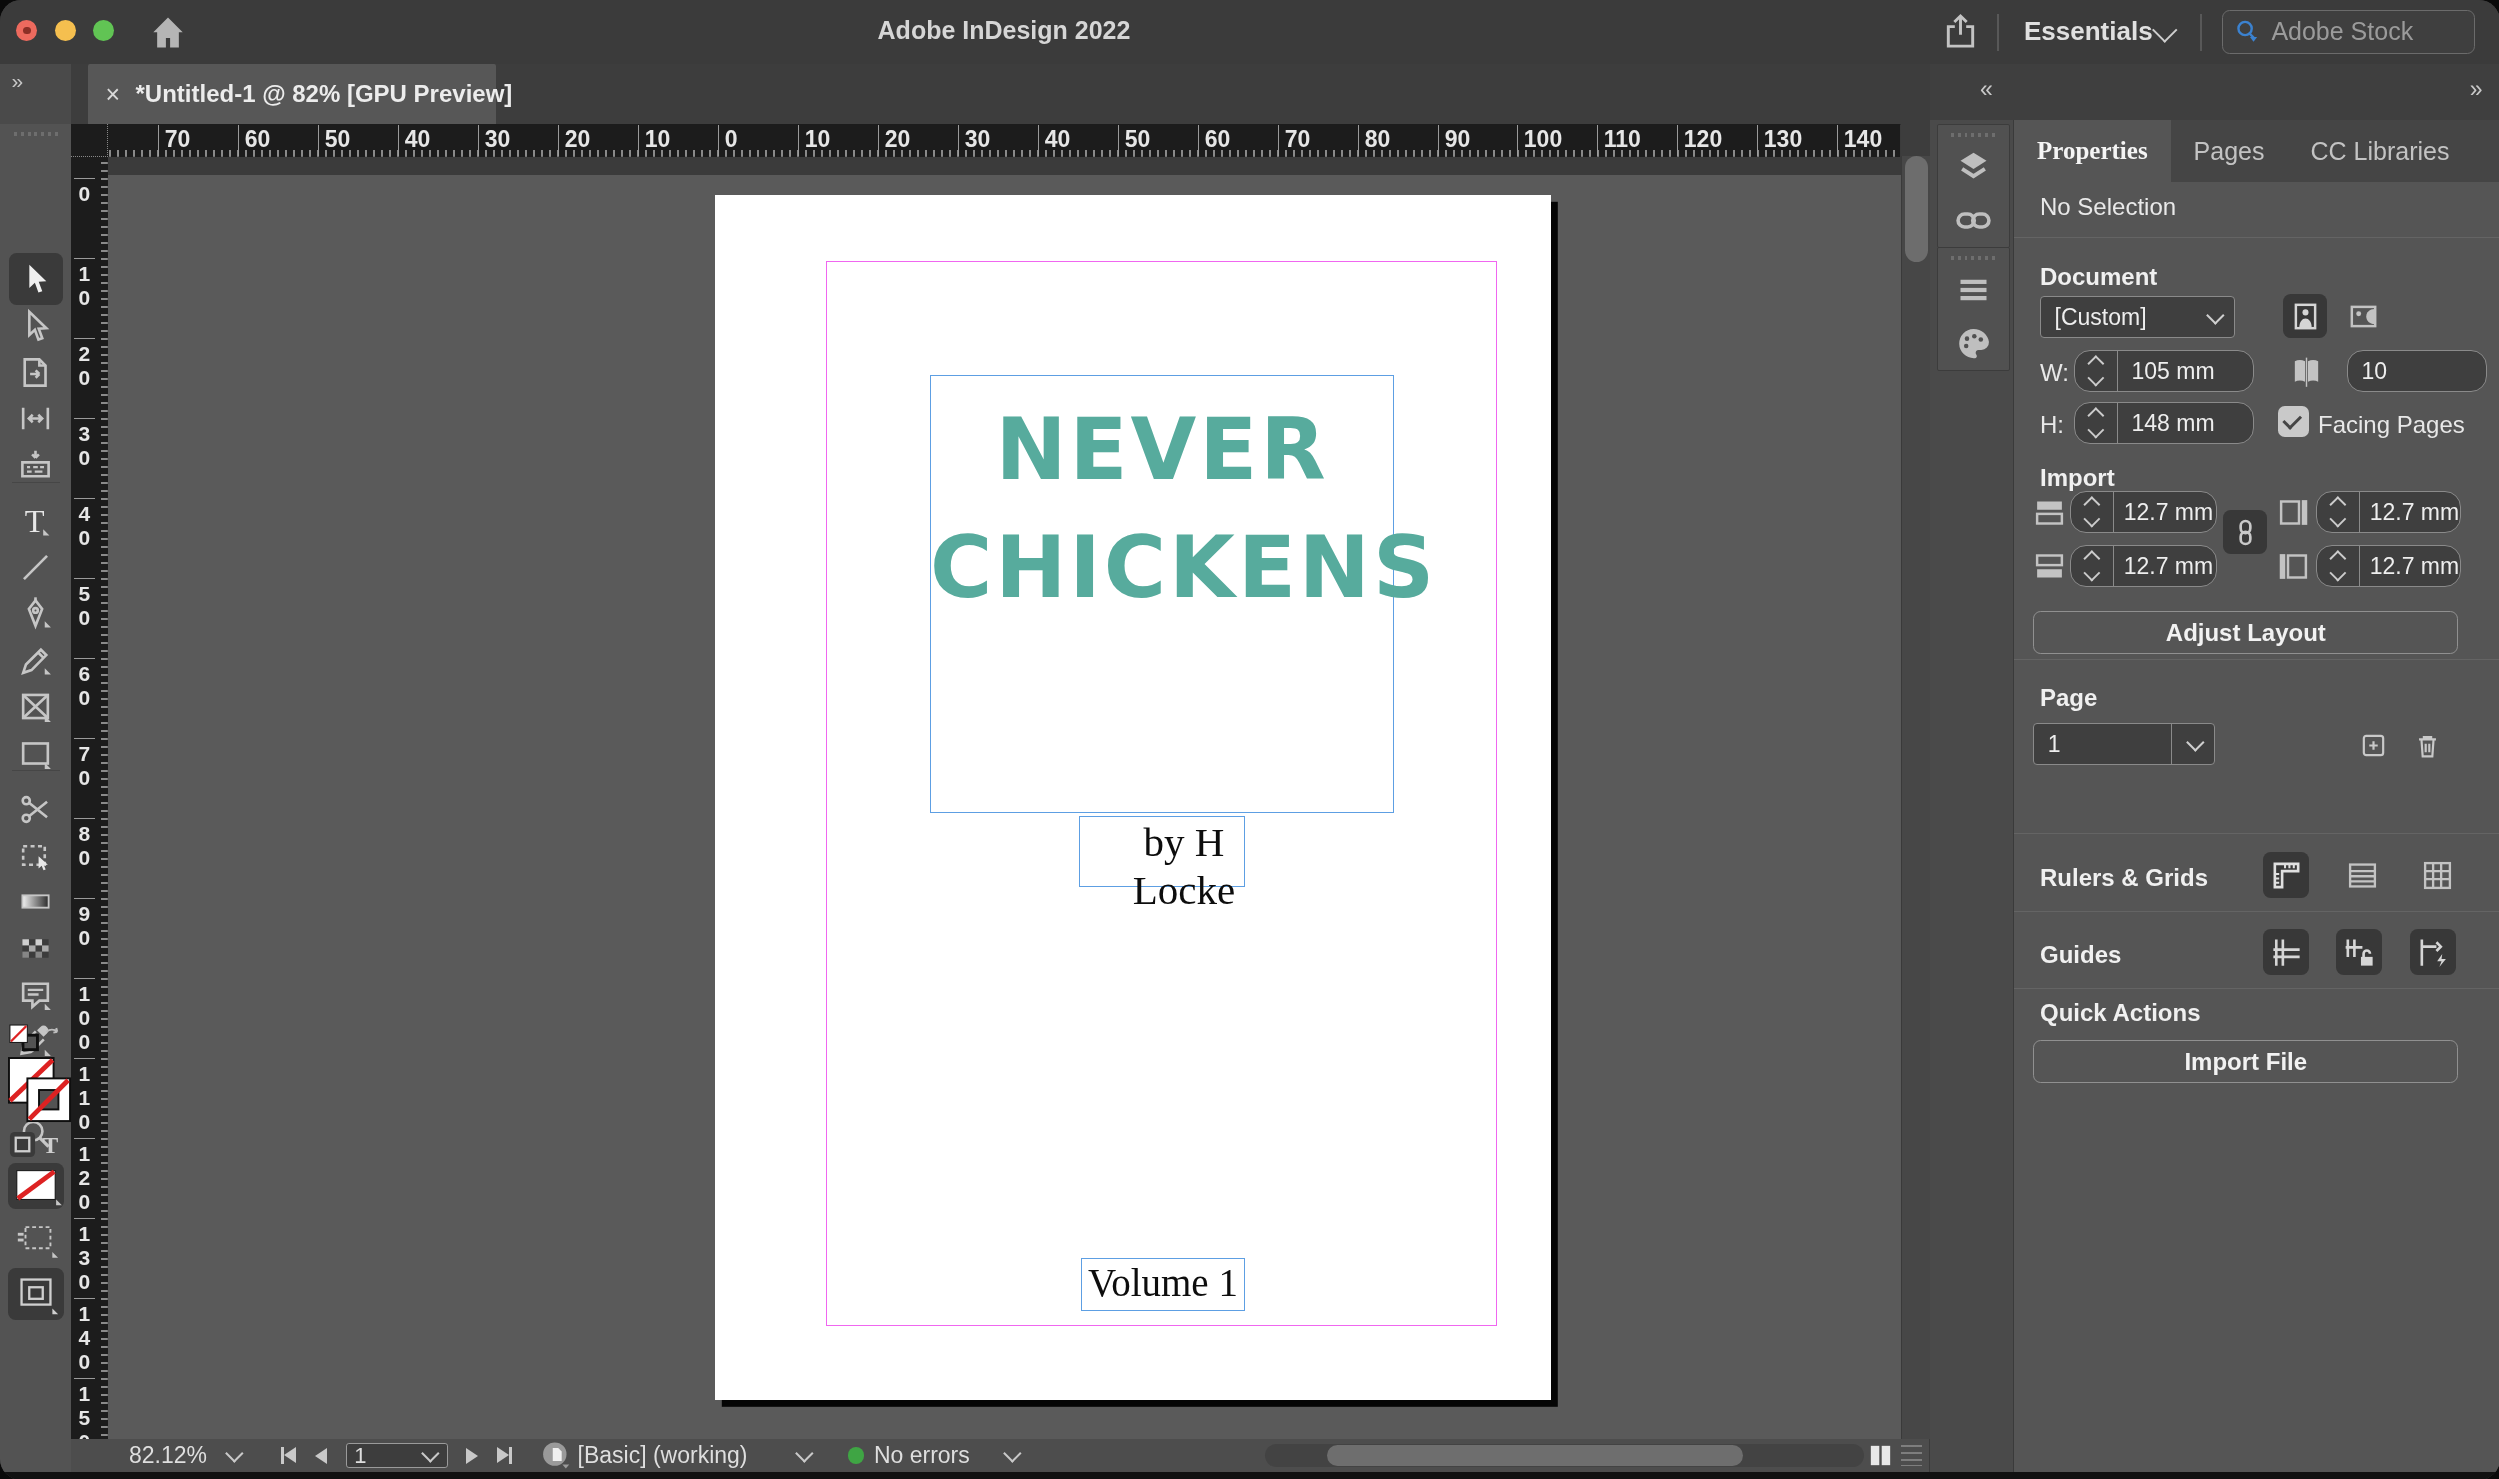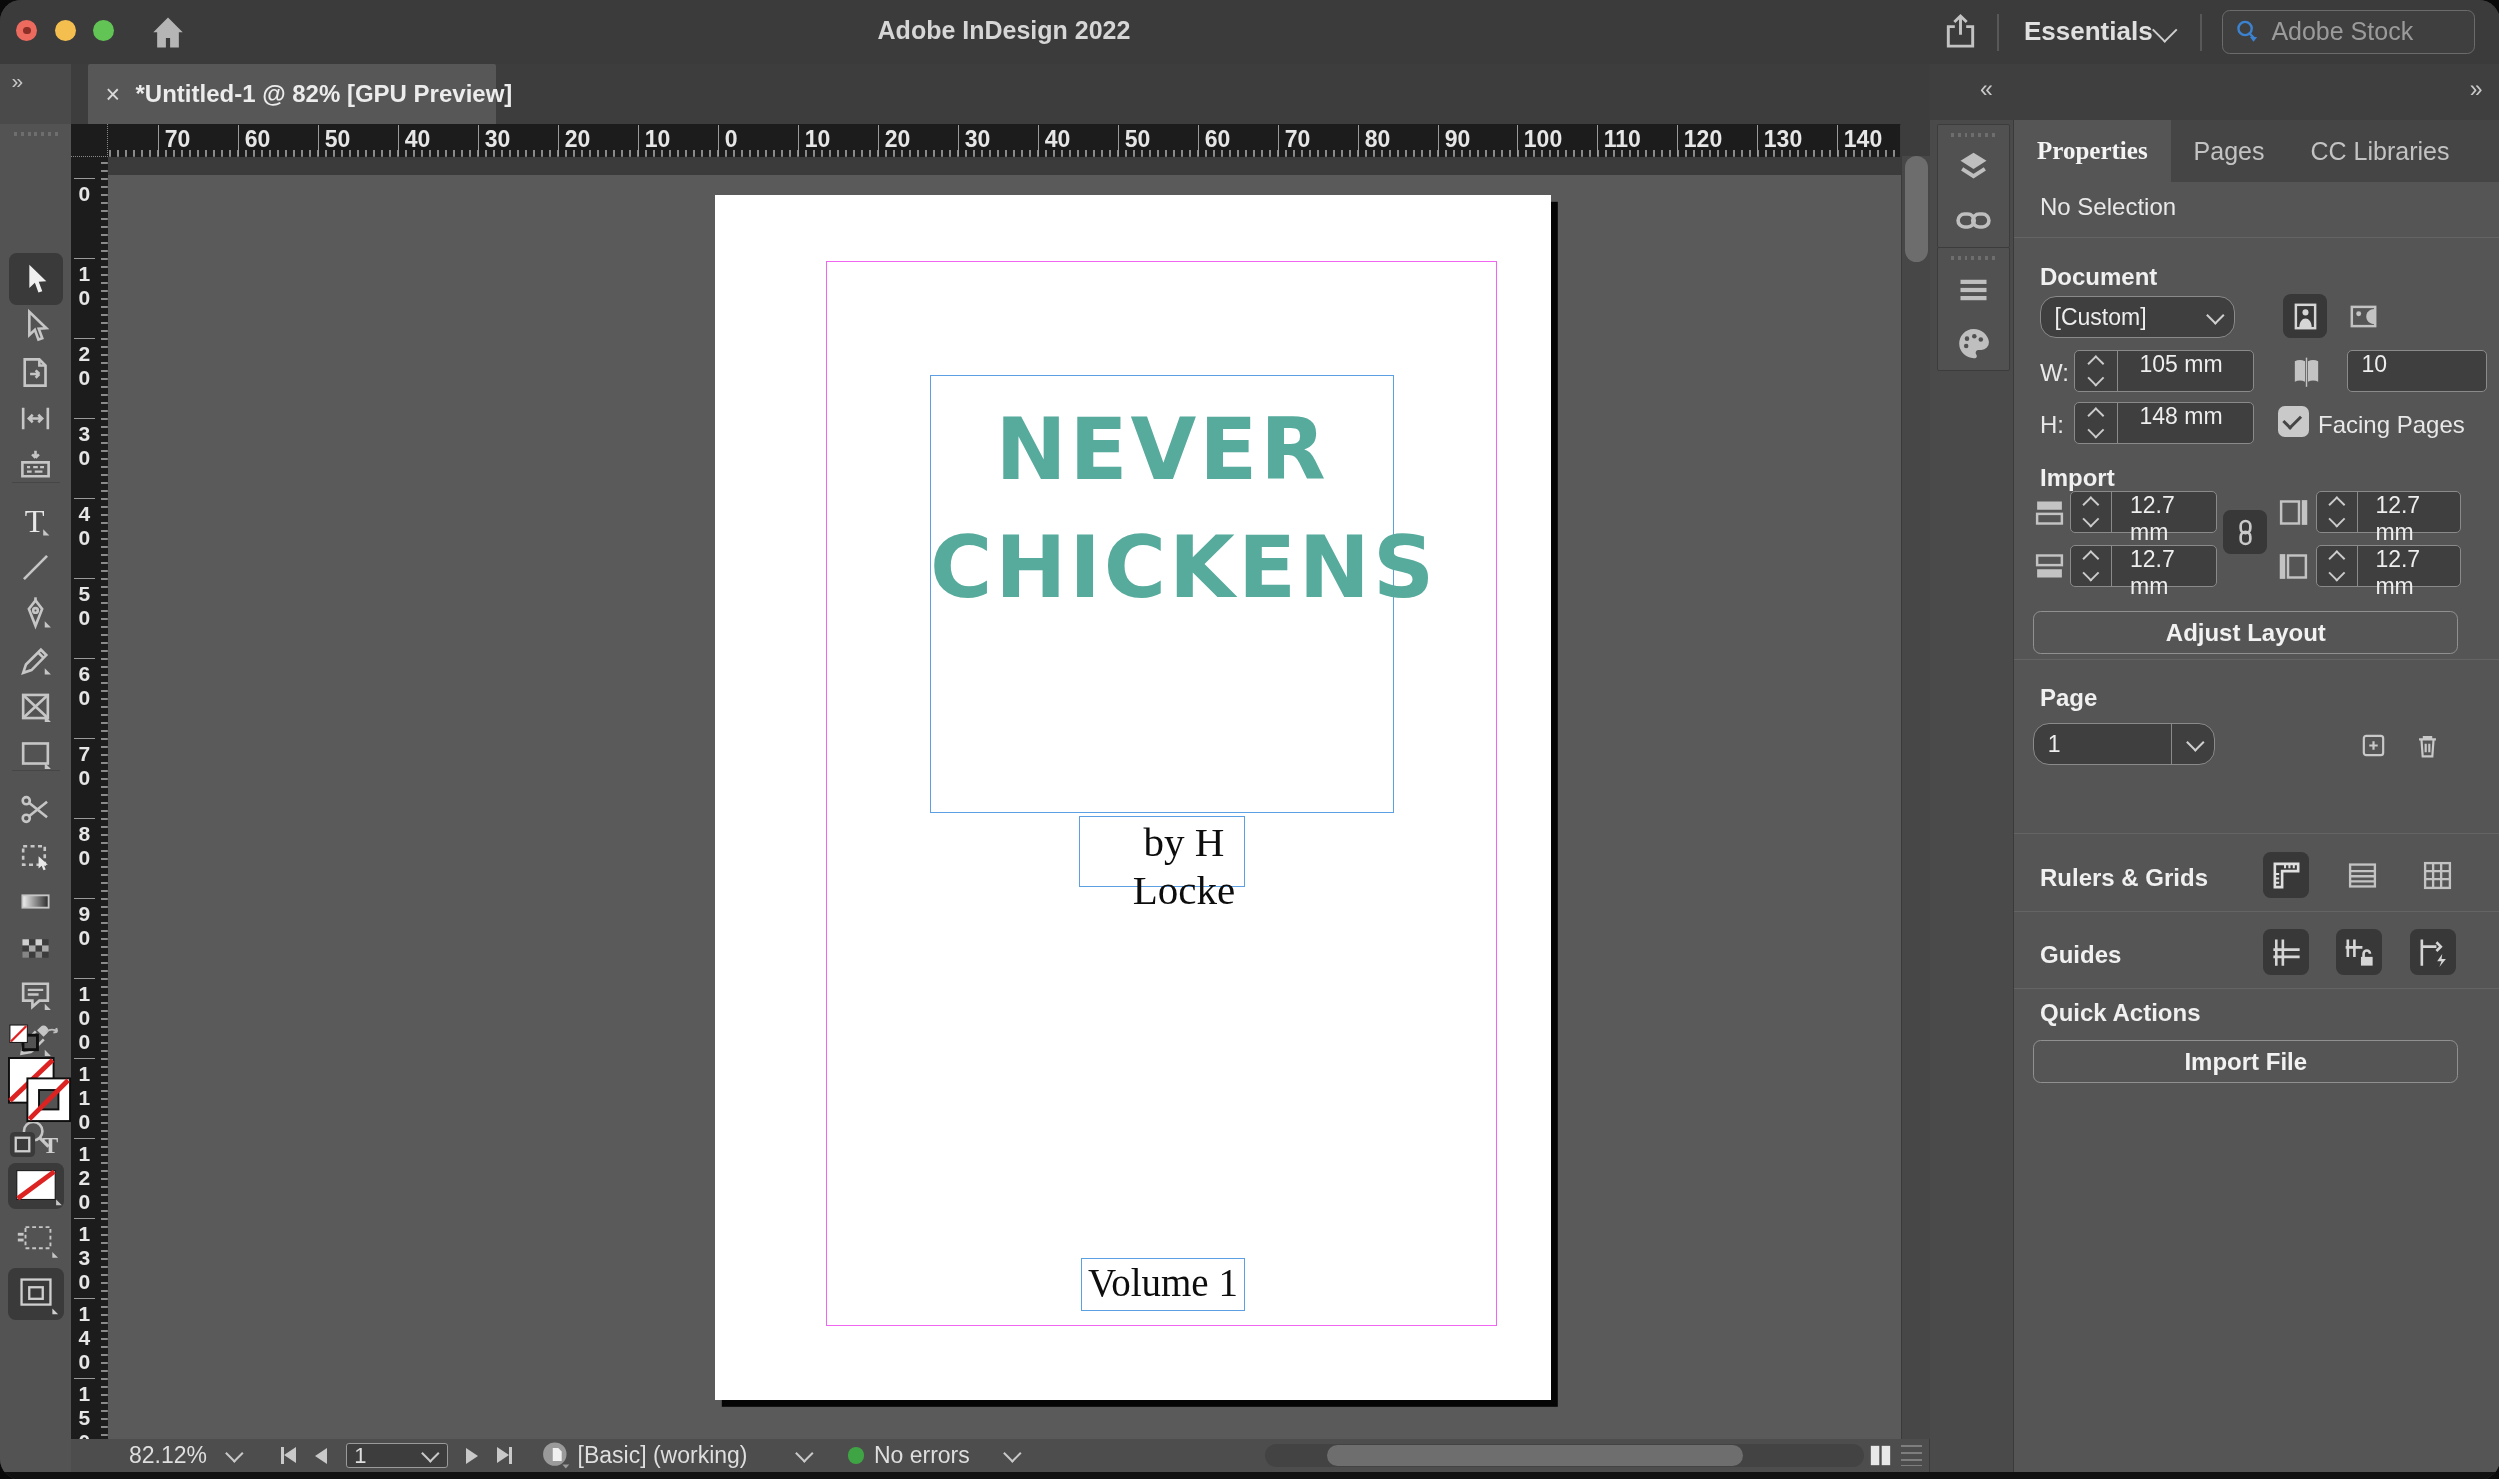--- a/index.html
+++ b/index.html
@@ -96,27 +96,27 @@
   .dock-ico{width:71px;height:54px;display:flex;align-items:center;justify-content:center;}
   .dock-ico svg{width:39px;height:39px;}
 
   
   .panel{left:2014px;top:120px;width:486px;height:1352px;background:#555555;}
   .ptabs{position:absolute;left:0;top:0;width:486px;height:62px;background:#454545;display:flex;}
   .ptab{height:62px;display:flex;align-items:center;justify-content:center;font-size:25px;color:#c3c3c3;padding:0 23px;}
   .ptab.on{background:#555555;color:#f5f5f5;font-weight:bold;font-family:Liberation Serif, serif;}
   .plabel{position:absolute;font-size:24px;font-weight:bold;color:#f0f0f0;}
   .pdiv{position:absolute;left:0;width:486px;height:1px;background:#646464;}
-  .fld{position:absolute;background:#3f3f3f;border:1.4px solid #8a8a8a;border-radius:5px;box-sizing:border-box;display:flex;color:#eee;font-size:23px;gap:8px;}
+  .fld{position:absolute;background:#3f3f3f;border:1.4px solid #8a8a8a;border-radius:16px;box-sizing:border-box;display:flex;align-items:center;color:#eee;font-size:23px;}
   .stepper{width:42px;height:100%;border-right:1.4px solid #8a8a8a;display:flex;flex-direction:column;align-items:center;justify-content:center;gap:2.9px;}
   .stepper .c{width:9.7px;height:9.7px;border-right:2.4px solid #ccc;border-bottom:2.4px solid #ccc;}
   .stepper .up{transform:rotate(-135deg);}
   .stepper .dn{transform:rotate(45deg);}
   .fld .val{padding-left:13.5px;}
-  .selbox{position:absolute;background:#3f3f3f;border:1.4px solid #8a8a8a;border-radius:16px;box-sizing:border-box;display:flex;align-items:center;color:#eee;font-size:23px;}
+  .selbox{position:absolute;background:#3f3f3f;border:1.4px solid #8a8a8a;border-radius:4px;box-sizing:border-box;display:flex;align-items:center;color:#eee;font-size:23px;}
   .selbox .val{flex:1;padding-left:13.5px;}
   .selbox .cwrap{width:42px;height:100%;border-left:1.4px solid #8a8a8a;display:flex;align-items:center;justify-content:center;}
   .pbtn{position:absolute;left:19.3px;width:423px;height:41px;border:1.9px solid #909090;border-radius:7.7px;display:flex;align-items:center;justify-content:center;font-size:24px;color:#f2f2f2;background:transparent;font-weight:bold;}
   .dkbtn{position:absolute;background:#383838;border-radius:7.7px;display:flex;align-items:center;justify-content:center;}
   .lbl-inline{position:absolute;font-size:24px;color:#e8e8e8;}
   .checkbox{position:absolute;width:31px;height:31px;background:#c9c9c9;border-radius:6.8px;display:flex;align-items:center;justify-content:center;}
   .checkbox .mark{width:13.5px;height:7.7px;border-left:3.9px solid #454545;border-bottom:3.9px solid #454545;transform:rotate(-45deg) translateY(-1.9px);}
   .mini-ico{position:absolute;display:flex;align-items:center;justify-content:center;}
 
   .teal{color:var(--teal);}

